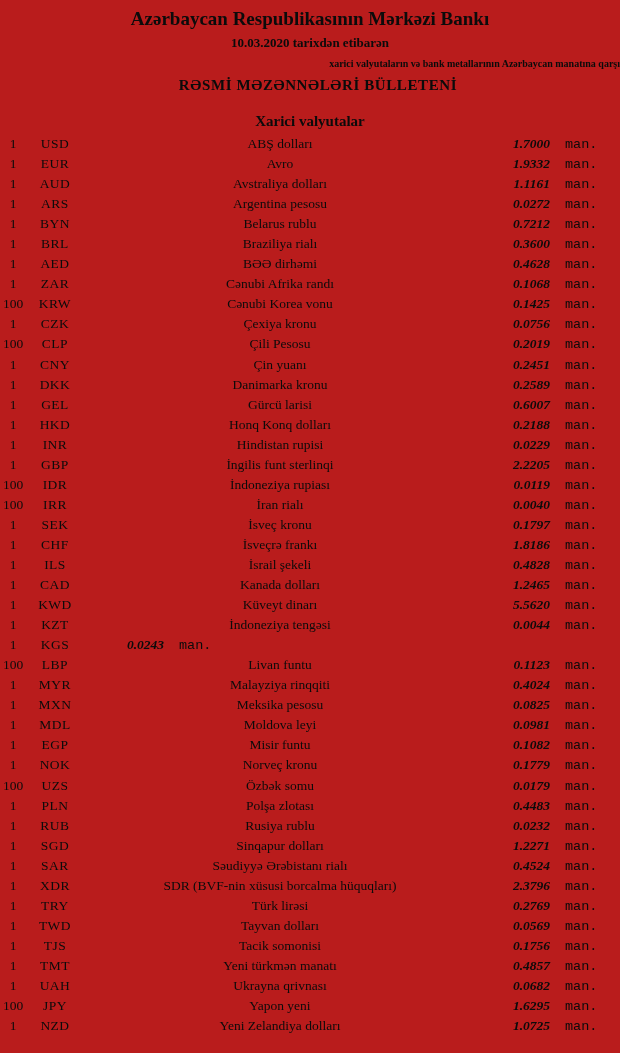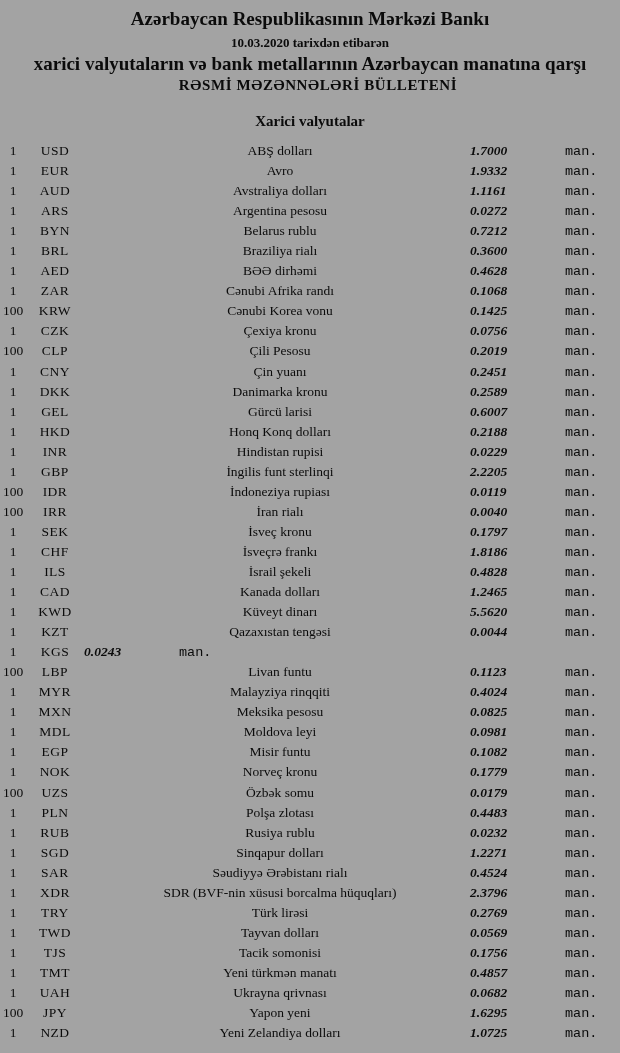--- a/index.html
+++ b/index.html
@@ -4,41 +4,42 @@
 <style>
   html, body {
     margin: 0;
     padding: 0;
     background: #ffffff;
   }
   .page {
     position: relative;
     width: 620px;
     height: 1053px;
-    background: #a3a3a3;
+    background: #b91c1c;
     color: #0b0b0b;
     font-family: "Liberation Serif", "DejaVu Serif", serif;
     overflow: hidden;
   }
   .doc-header {
     padding-top: 6px;
     text-align: center;
     font-weight: bold;
   }
   .bank-name {
     font-size: 19px;
     line-height: 26px;
   }
   .date-line {
     font-size: 13px;
     line-height: 21px;
   }
   .subtitle-line {
-    font-size: 19px;
+    font-size: 10px;
     line-height: 21px;
+    text-align: right;
   }
   .bulletin-title {
     font-size: 15px;
     line-height: 23px;
     letter-spacing: 0.6px;
     padding-left: 16px;
   }
   .section-title {
     margin-top: 14px;
     text-align: center;
@@ -69,25 +70,24 @@
     flex: 0 0 auto;
   }
   .cell-name {
     flex: 1 1 auto;
     padding-left: 6px;
     overflow: hidden;
     text-align: center;
   }
   .cell-rate {
     width: 80px;
-    text-align: left;
+    text-align: right;
     font-weight: bold;
     font-style: italic;
     flex: 0 0 auto;
-    margin-top: 7px;
   }
   .cell-unit {
     width: 70px;
     padding-left: 15px;
     box-sizing: border-box;
     text-align: left;
     flex: 0 0 auto;
     font-family: Liberation Mono, monospace;
   }
 </style>
@@ -294,21 +294,21 @@
     <span class="cell-qty">1</span>
     <span class="cell-code">KWD</span>
     <span class="cell-name">Küveyt dinarı</span>
     <span class="cell-rate">5.5620</span>
     <span class="cell-unit">man.</span>
   </div>
 
   <div class="row">
     <span class="cell-qty">1</span>
     <span class="cell-code">KZT</span>
-    <span class="cell-name">Qazaxıstan tengəsi</span>
+    <span class="cell-name">İndoneziya tengəsi</span>
     <span class="cell-rate">0.0044</span>
     <span class="cell-unit">man.</span>
   </div>
 
   <div class="row">
     <span class="cell-qty">1</span>
     <span class="cell-code">KGS</span>
     <span class="cell-rate">0.0243</span>
     <span class="cell-unit">man.</span>
   </div>

